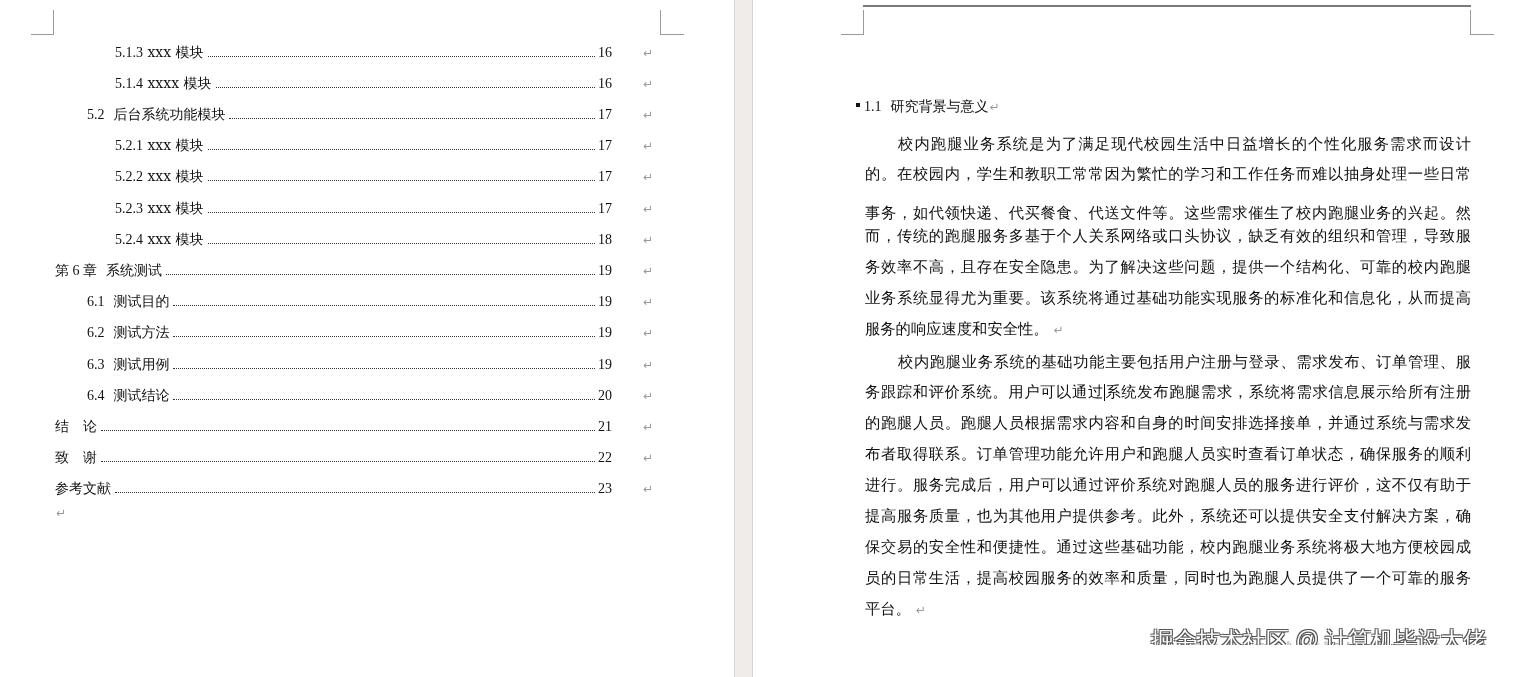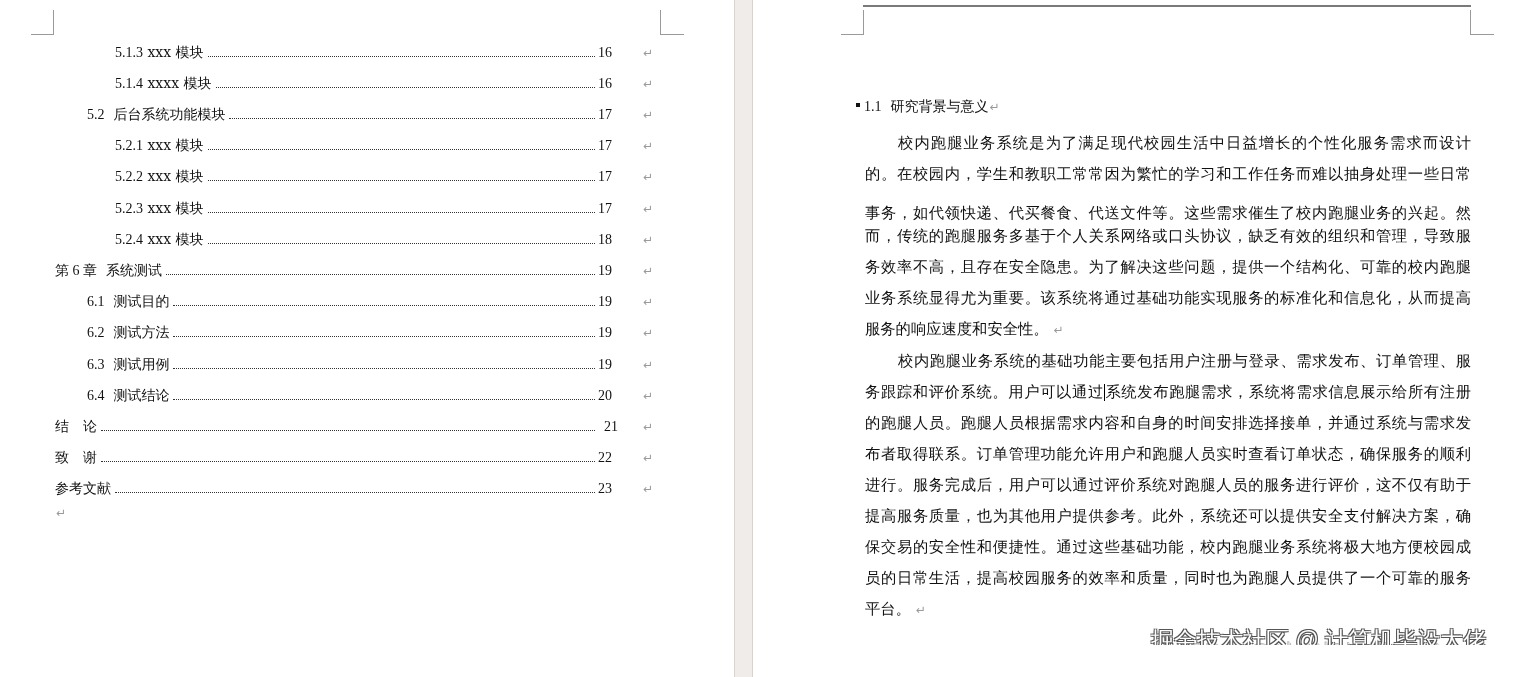--- a/index.html
+++ b/index.html
@@ -44,21 +44,21 @@
   .section-heading {
     position: absolute; left: 103px; font-size: 14px; line-height: 28px;
     font-family: "DejaVu Sans", sans-serif; white-space: nowrap;
   }
   .section-heading .bullet { display: inline-block; width: 4px; height: 4px; background: #111; vertical-align: middle; margin-right: 4px; position: relative; top: -2px; }
   .body-line {
     position: absolute; left: 112px; width: 606px; font-size: 15.3px; line-height: 31px;
     white-space: nowrap; font-family: "DejaVu Sans", sans-serif; text-align: justify;
     text-align-last: justify; letter-spacing: 0px; overflow: hidden;
   }
-  .body-line.indent { padding-left: 33px; width: 573px; }
+  .body-line.indent { padding-left: 33px; width: 573px; font-family: Liberation Serif, serif; }
   .body-line.last { text-align-last: left; }
   .caret { display: inline-block; width: 1px; height: 17px; background: #000; vertical-align: middle; }
   #watermark-main {
     position: absolute; left: 398px; top: 625px; font-size: 23px; color: #ffffff;
     font-family: Liberation Sans, sans-serif; white-space: nowrap;
     text-shadow: 1px 1px 0 #555, -1px -1px 0 #555, 1px -1px 0 #555, -1px 1px 0 #555;
   }
   #watermark-csdn {
     position: absolute; left: 420px; top: 638px; font-size: 24px; color: rgba(255,255,255,0.6);
     font-family: "DejaVu Sans", sans-serif; white-space: nowrap;
@@ -141,21 +141,21 @@
       </div>
       <div class="toc-row" style="top: 385px; left: 87px; width: 531px;">
         <span class="toc-label"><span class="num">6.4</span>&nbsp;&nbsp;<span>测试结论</span></span>
         <span class="toc-dots"></span>
         <span class="toc-page" style="min-width: 20px;">20</span>
         <span style="position: absolute; left: 555px;"><span class="para-mark">↵</span></span>
       </div>
       <div class="toc-row" style="top: 416px; left: 55px; width: 563px;">
         <span class="toc-label"><span>结　论</span></span>
         <span class="toc-dots"></span>
-        <span class="toc-page" style="min-width: 20px; text-align: right;">21</span>
+        <span class="toc-page" style="min-width: 20px;">21</span>
         <span style="position: absolute; left: 587px;"><span class="para-mark">↵</span></span>
       </div>
       <div class="toc-row" style="top: 447px; left: 55px; width: 563px;">
         <span class="toc-label"><span>致　谢</span></span>
         <span class="toc-dots"></span>
         <span class="toc-page" style="min-width: 20px;">22</span>
         <span style="position: absolute; left: 587px;"><span class="para-mark">↵</span></span>
       </div>
       <div class="toc-row" style="top: 478px; left: 55px; width: 563px;">
         <span class="toc-label"><span>参考文献</span></span>

